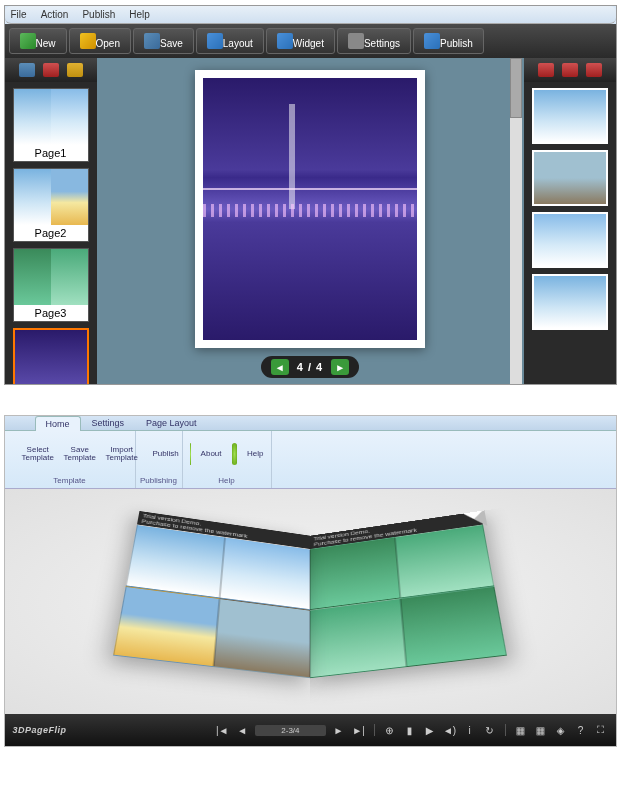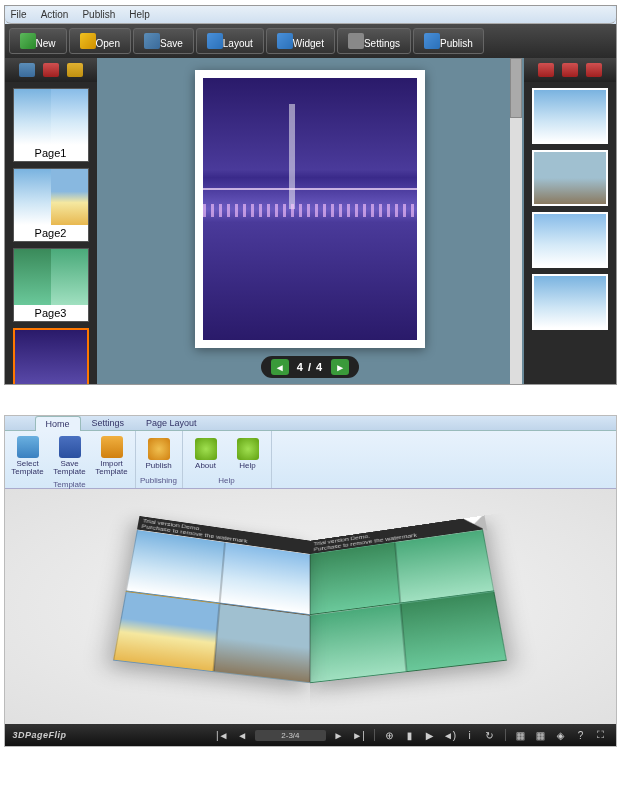--- a/index.html
+++ b/index.html
@@ -62,40 +62,40 @@
 .titlebar2 { height: 14px; background: linear-gradient(#d5e5f5,#c0d5ea); display: flex; align-items: center; padding-left: 4px; }
 .logo2 { width: 12px; height: 12px; background: #2a70c0; border-radius: 2px; display: flex; align-items: center; justify-content: center; color: #fff; font-size: 8px; font-weight: bold; }
 
 .tabs2 { height: 15px; background: linear-gradient(#d5e5f5,#c0d5ea); display: flex; align-items: flex-end; padding-left: 30px; font-size: 9px; border-bottom: 1px solid #9bb; }
 .tab2 { padding: 2px 10px; color: #336; cursor: pointer; border: 1px solid transparent; border-bottom: none; }
 .tab2.active { background: #e8f2fc; border-color: #9bb; border-radius: 3px 3px 0 0; position: relative; top: 1px; }
 
 .ribbon { height: 58px; background: linear-gradient(#e8f2fc,#d5e8f8); display: flex; border-bottom: 1px solid #aac; }
 .rgroup { display: flex; flex-direction: column; border-right: 1px solid #bcd; padding: 2px 4px; }
 .rbtns { flex: 1; display: flex; gap: 4px; }
-.rbtn { width: 38px; display: flex; flex-direction: column; align-items: center; justify-content: center; gap: 2px; font-size: 8px; color: #336; cursor: pointer; text-align: center; line-height: 1; padding: 2px; border: 1px solid transparent; border-radius: 3px; }
+.rbtn { width: 38px; display: flex; flex-direction: row; align-items: center; gap: 10px; font-size: 8px; color: #336; cursor: pointer; text-align: center; line-height: 1; padding: 2px; border: 1px solid transparent; border-radius: 3px; }
 .rbtn .rico { width: 22px; height: 22px; border-radius: 3px; }
 .ri-sel { background: linear-gradient(#6ab0e0,#3a80c0); }
 .ri-save { background: linear-gradient(#4a70c0,#2a50a0); }
 .ri-imp { background: linear-gradient(#f0b040,#d08010); }
 .ri-pub { background: radial-gradient(#f0c050,#d08010); border-radius: 50%; }
 .ri-about { background: radial-gradient(#a0e050,#60a010); border-radius: 50%; }
 .ri-help { background: radial-gradient(#a0e050,#60a010); border-radius: 50%; }
 .rgroup-lbl { text-align: center; font-size: 8px; color: #558; padding: 1px 0; }
 
 .viewer { flex: 1; background: radial-gradient(ellipse at center,#f5f5f5,#e0e0e0); display: flex; align-items: center; justify-content: center; position: relative; overflow: hidden; }
 .book { width: 360px; height: 180px; position: relative; transform: perspective(800px) rotateX(38deg); transform-style: preserve-3d; }
 .page-l, .page-r { position: absolute; top: 0; width: 50%; height: 100%; display: grid; grid-template-columns: 1fr 1fr; grid-template-rows: auto 1fr 1fr; }
 .page-l { left: 0; transform-origin: right center; transform: rotateY(12deg); box-shadow: -4px 8px 20px rgba(0,0,0,0.3); }
 .page-r { right: 0; transform-origin: left center; transform: rotateY(-12deg); box-shadow: 4px 8px 20px rgba(0,0,0,0.3); }
 .wm { grid-column: 1/3; background: #2a2a2a; color: #ccc; font-size: 7px; padding: 2px 4px; line-height: 1.1; }
 .cell { border: 1px solid rgba(0,0,0,0.2); }
 .corner { position: absolute; right: -4px; top: -2px; width: 24px; height: 24px; background: linear-gradient(135deg,#fff 48%,#bbb 52%); clip-path: polygon(100% 0,100% 100%,0 0); }
 
-.bottombar { height: 22px; background: linear-gradient(#333,#111); display: flex; align-items: center; padding: 0 8px; color: #ccc; font-size: 9px; gap: 6px; }
+.bottombar { height: 32px; background: linear-gradient(#333,#111); display: flex; align-items: center; padding: 0 8px; color: #ccc; font-size: 9px; gap: 6px; }
 .brand { font-weight: bold; font-style: italic; letter-spacing: 0.5px; flex: 0 0 auto; margin-right: auto; }
 .bctrl { width: 14px; height: 14px; display: flex; align-items: center; justify-content: center; cursor: pointer; font-size: 10px; color: #ccc; }
 .pagerange { background: #444; padding: 1px 26px; border-radius: 2px; font-size: 8px; }
 .bsep { width: 1px; height: 12px; background: #555; margin: 0 2px; }
 </style>
 </head>
 <body>
 
 <div class="app1">
   <div class="menubar">

